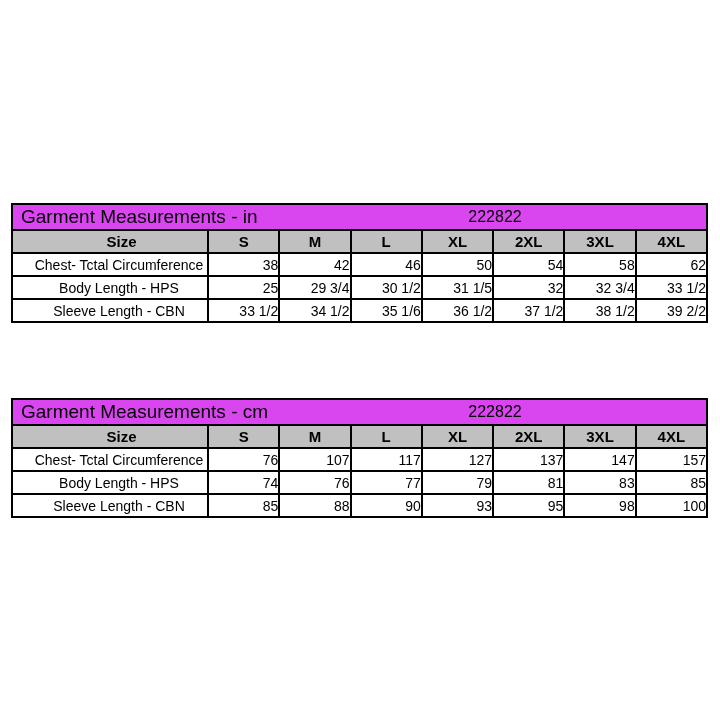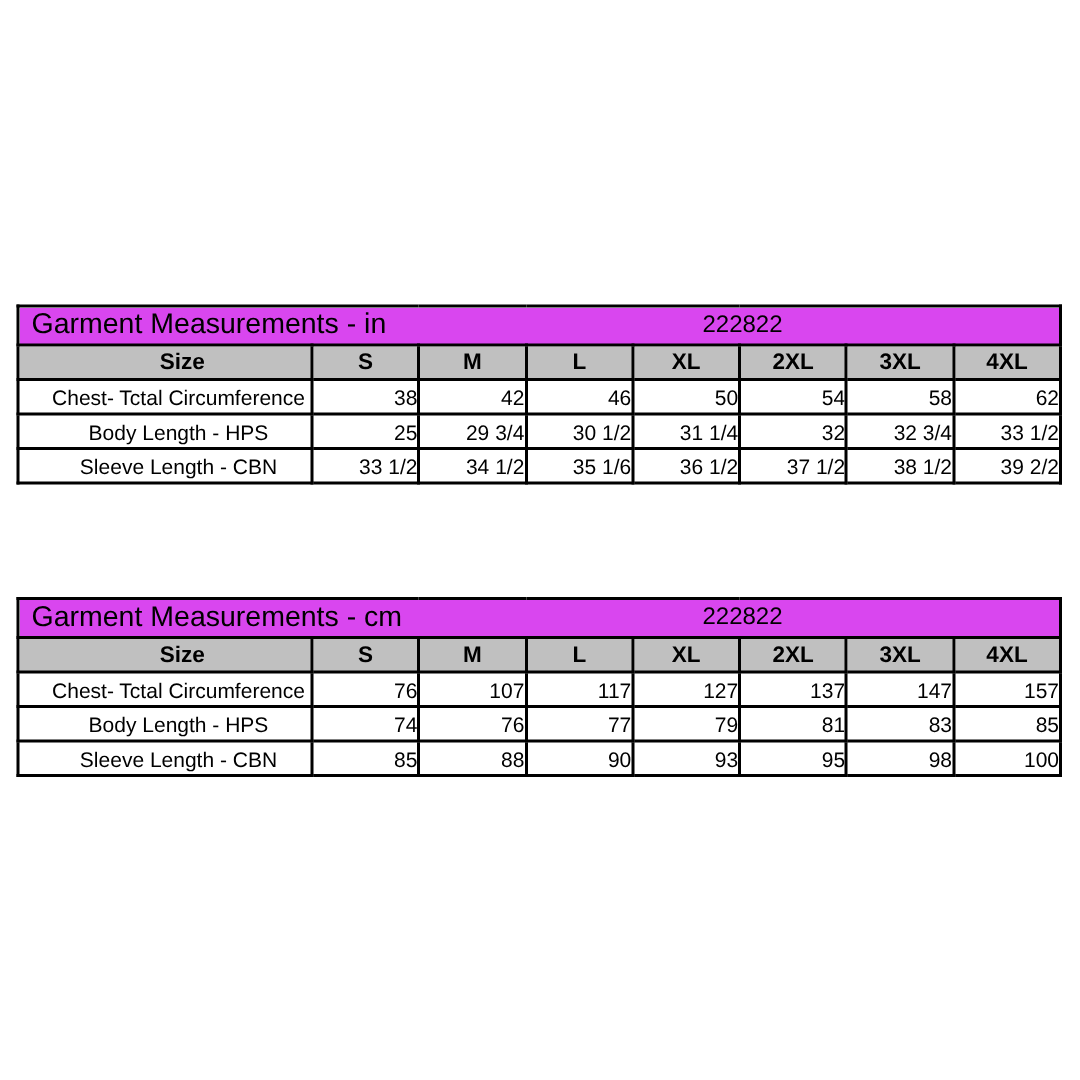--- a/index.html
+++ b/index.html
@@ -111,21 +111,21 @@
         <td>50</td>
         <td>54</td>
         <td>58</td>
         <td>62</td>
       </tr>
       <tr class="data-row">
         <td class="label-cell">Body Length - HPS</td>
         <td>25</td>
         <td>29 3/4</td>
         <td>30 1/2</td>
-        <td>31 1/4</td>
+        <td>31 1/5</td>
         <td>32</td>
         <td>32 3/4</td>
         <td>33 1/2</td>
       </tr>
       <tr class="data-row">
         <td class="label-cell">Sleeve Length - CBN</td>
         <td>33 1/2</td>
         <td>34 1/2</td>
         <td>35 1/6</td>
         <td>36 1/2</td>

